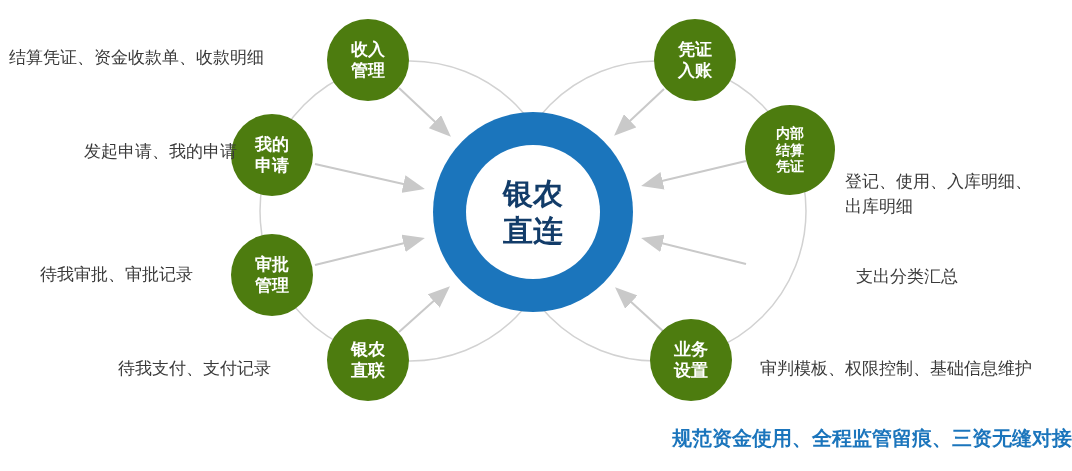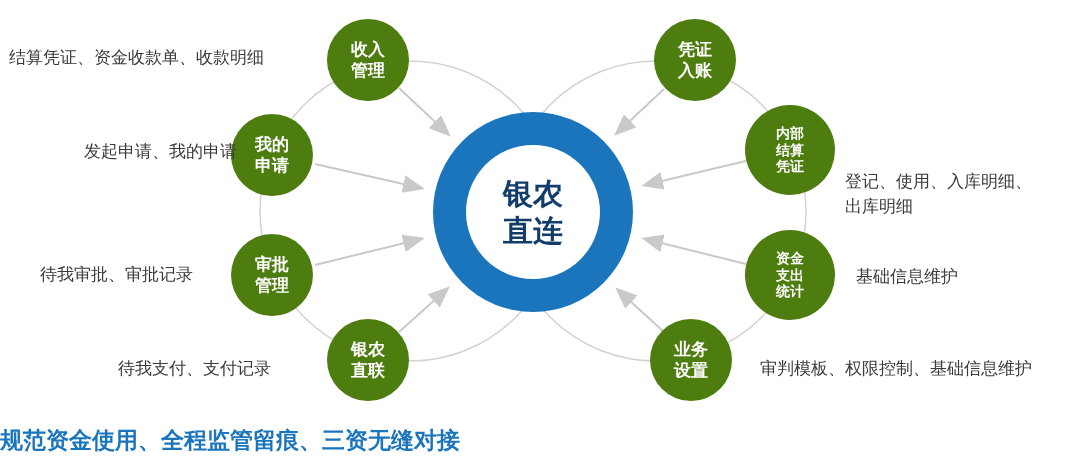--- a/index.html
+++ b/index.html
@@ -56,22 +56,22 @@
   .desc {
     position: absolute;
     font-size: 17px;
     color: #3a3a3a;
     white-space: pre-line;
     line-height: 1.45;
   }
   .caption {
     position: absolute;
     left: 0; right: 0; top: 425px;
-    text-align: left;
-    font-size: 23px;
+    text-align: right;
+    font-size: 20px;
     font-weight: bold;
     color: #1b75bc;
   }
 </style>
 </head>
 <body>
 
 <div class="canvas">
 
   <svg class="bg" width="1072" height="471" viewBox="0 0 1072 471">
@@ -105,31 +105,28 @@
   <div class="node d82" style="left:231px; top:234px;">审批
 管理</div>
   <div class="node d82" style="left:327px; top:319px;">银农
 直联</div>
 
   <div class="node d82" style="left:654px; top:19px;">凭证
 入账</div>
   <div class="node d90" style="left:745px; top:105px;">内部
 结算
 凭证</div>
-  <div class="node d90" style="left:745px; top:230px;">资金
-支出
-统计</div>
   <div class="node d82" style="left:650px; top:319px;">业务
 设置</div>
 
   <div class="desc" style="left:9px; top:46px;">结算凭证、资金收款单、收款明细</div>
   <div class="desc" style="left:40px; top:140px;margin-left:44px;">发起申请、我的申请</div>
   <div class="desc" style="left:40px; top:263px;">待我审批、审批记录</div>
   <div class="desc" style="left:118px; top:357px;text-align:right;">待我支付、支付记录</div>
 
   <div class="desc" style="left:845px; top:126px;margin-top:44px;">登记、使用、入库明细、
 出库明细</div>
-  <div class="desc" style="left:856px; top:265px;">基础信息维护</div>
+  <div class="desc" style="left:856px; top:265px;">支出分类汇总</div>
   <div class="desc" style="left:760px; top:357px;">审判模板、权限控制、基础信息维护</div>
 
   <div class="caption">规范资金使用、全程监管留痕、三资无缝对接</div>
 
 </div>
 
 </body></html>

